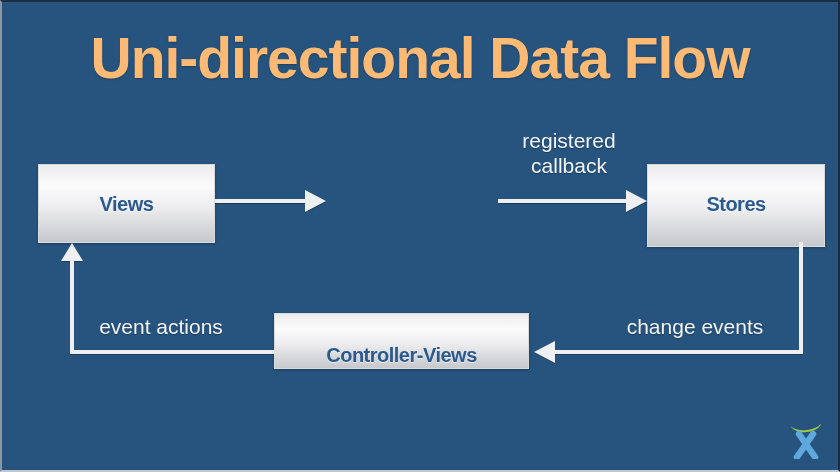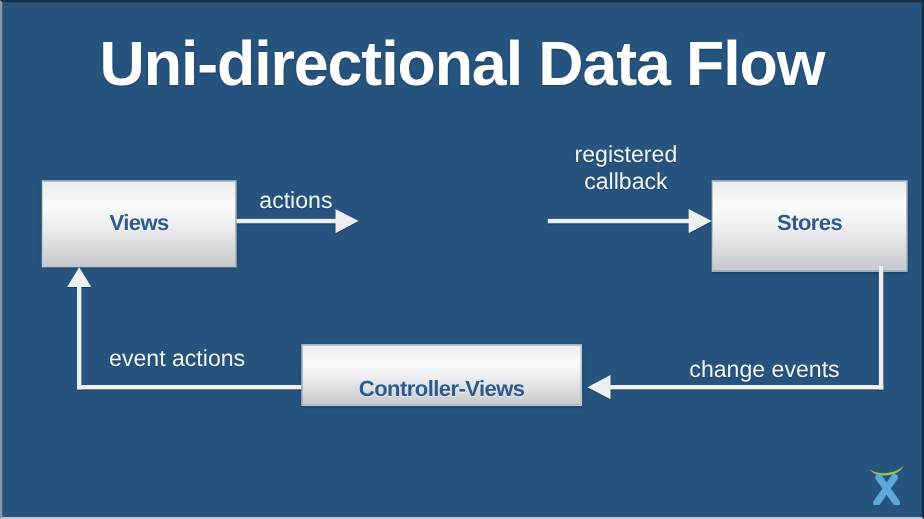--- a/index.html
+++ b/index.html
@@ -11,21 +11,21 @@
     border-top:2px solid #1b2e42;
     border-right:2px solid #1a2d40;
     border-bottom:2px solid #c2c8ce;
     border-left:2px solid #8c97a3;
     overflow:hidden;
     font-family:"Liberation Sans", sans-serif;
   }
   .title{
     position:absolute;left:0;top:24px;width:836px;height:64px;
     line-height:64px;text-align:center;
-    font-size:57px;font-weight:700;color:#ffffff;
+    font-size:57px;font-weight:700;color:#fdba74;
     letter-spacing:-1px;
     text-shadow:0 1px 2px rgba(0,0,0,0.25);
   }
   .node{
     position:absolute;
     background:linear-gradient(180deg,#ececee 0%,#fbfbfc 28%,#ededef 55%,#c6c8cb 100%);
     border:1px solid #d8dadc;
     box-sizing:border-box;
     box-shadow:0 1px 3px rgba(0,0,0,0.28);
     text-align:center;
@@ -48,21 +48,21 @@
   .head-right{border-top:11px solid transparent;border-bottom:11px solid transparent;border-left:21px solid #eeeff0;}
   .head-left {border-top:11px solid transparent;border-bottom:11px solid transparent;border-right:21px solid #eeeff0;}
   .head-up   {border-left:11px solid transparent;border-right:11px solid transparent;border-bottom:18px solid #eeeff0;}
 
   .edge-label{
     position:absolute;color:#f3f5f7;font-size:21px;line-height:25px;
     text-align:center;text-shadow:0 1px 1px rgba(0,0,0,0.3);
   }
   #label-actions            {left:197px;top:168px;width:140px;}
   #label-registered-callback{left:501px;top:126px;width:132px;}
-  #label-change-events      {left:613px;top:312px;width:160px;margin-top:10px;}
+  #label-change-events      {left:613px;top:312px;width:160px;}
   #label-event-handlers     {left:79px; top:312px;width:160px;}
 
   #logo{position:absolute;left:787px;top:415px;width:34px;height:42px;}
 </style>
 </head>
 <body>
 
 <div id="slide">
 
   <div class="title">Uni-directional Data Flow</div>
@@ -92,21 +92,20 @@
     <div class="seg" style="left:552px;top:348px;width:249px;height:4px;"></div>
     <div class="head head-left" style="left:532px;top:339px;"></div>
   </div>
 
   <div class="arrow">
     <div class="seg" style="left:68px;top:348px;width:204px;height:4px;"></div>
     <div class="seg" style="left:68px;top:256px;width:4px;height:96px;"></div>
     <div class="head head-up" style="left:59px;top:241px;"></div>
   </div>
 
-  <div class="edge-label" id="label-actions">actions</div>
   <div class="edge-label" id="label-registered-callback">registered callback</div>
   <div class="edge-label" id="label-change-events">change events</div>
   <div class="edge-label" id="label-event-handlers">event actions</div>
 
   <svg id="logo" viewBox="0 0 34 42" xmlns="http://www.w3.org/2000/svg">
     <path d="M1.5,9.5 C9,15 25,14.5 32.5,6.5 C28.5,16.5 8,18.5 1.5,9.5 Z" fill="#9BC93E"></path>
     <path d="M10,17 L26,40" stroke="#5FA8DC" stroke-width="6.4" stroke-linecap="round" fill="none"></path>
     <path d="M24,17 L8,40" stroke="#5FA8DC" stroke-width="6.4" stroke-linecap="round" fill="none"></path>
   </svg>
 

